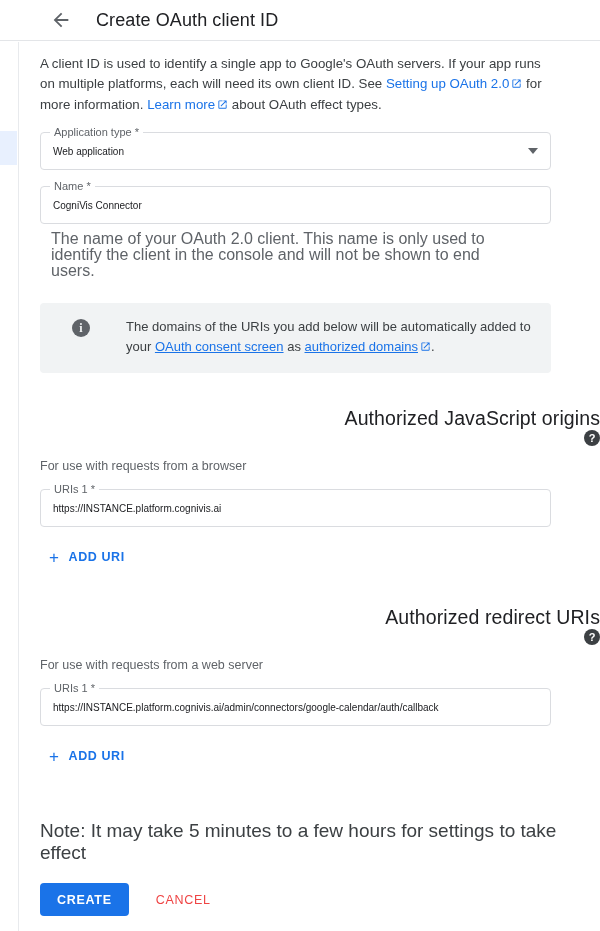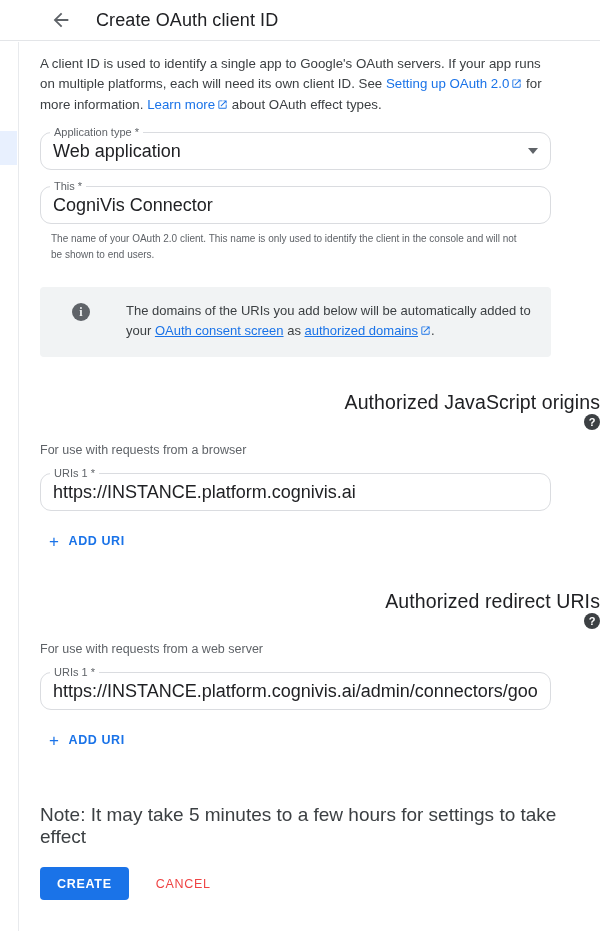--- a/index.html
+++ b/index.html
@@ -94,58 +94,58 @@
     margin-left: 2px;
   }
 
   
   .field {
     position: relative;
     margin-top: 16px;
     width: 511px;
     height: 38px;
     border: 1px solid #dadce0;
-    border-radius: 11px;
+    border-radius: 4px;
     box-sizing: border-box;
     background: #fff;
     display: flex;
     align-items: center;
     padding: 0 12px;
   }
   .field-legend {
     position: absolute;
     top: -7px;
     left: 9px;
     background: #fff;
     padding: 0 4px;
     font-size: 11px;
     color: #5f6368;
     line-height: 12px;
   }
   .field-value {
-    font-size: 18px;
+    font-size: 10px;
     color: #202124;
     white-space: nowrap;
     overflow: hidden;
     flex: 1 1 auto;
   }
   .field-value.clipped {
     text-overflow: clip;
   }
   .caret {
     width: 0;
     height: 0;
     border-left: 5px solid transparent;
     border-right: 5px solid transparent;
     border-top: 6px solid #5f6368;
     margin-left: 8px;
     flex: 0 0 auto;
   }
   .help-text {
-    font-size: 10px;
+    font-size: 16px;
     color: #5f6368;
     line-height: 16px;
     margin-top: 7px;
     margin-left: 11px;
     width: 470px;
   }
 
   
   .info-box {
     margin-top: 24px;
@@ -305,21 +305,21 @@
 
   
   <div class="field">
     <span class="field-legend">Application type *</span>
     <span class="field-value">Web application</span>
     <span class="caret"></span>
   </div>
 
   
   <div class="field">
-    <span class="field-legend">This *</span>
+    <span class="field-legend">Name *</span>
     <span class="field-value">CogniVis Connector</span>
   </div>
   <div class="help-text">The name of your OAuth 2.0 client. This name is only used to identify the client in the console and will not be shown to end users.</div>
 
   
   <div class="info-box">
     <div class="info-icon">i</div>
     <div class="info-text">
       <span>The domains of the URIs you add below will be automatically added to your </span><a class="link" href="#">OAuth consent screen</a><span> as </span><a class="link" href="#">authorized domains</a><span class="ext-icon"><svg width="11" height="11" viewBox="0 0 24 24">
             <path d="M19 19H5V5h7V3H5a2 2 0 00-2 2v14a2 2 0 002 2h14c1.1 0 2-.9 2-2v-7h-2v7zM14 3v2h3.59l-9.83 9.83 1.41 1.41L19 6.41V10h2V3h-7z" fill="#1a73e8"></path>

